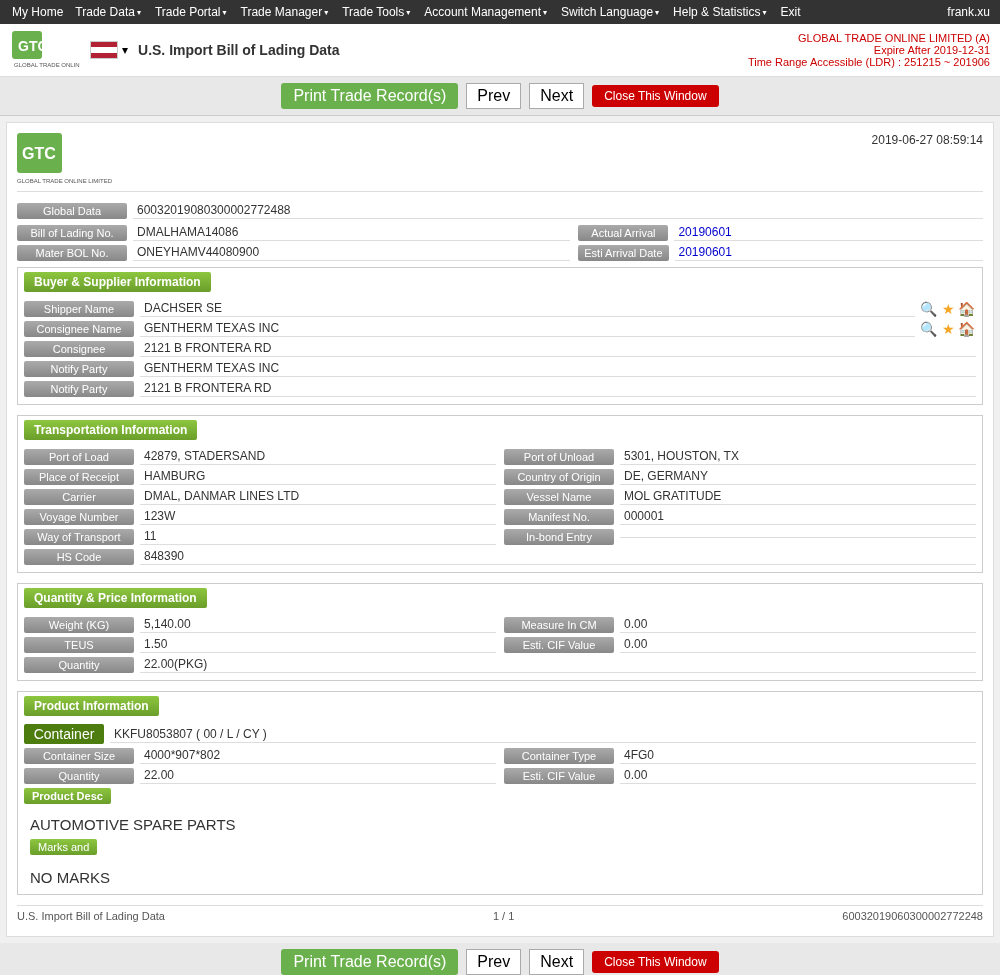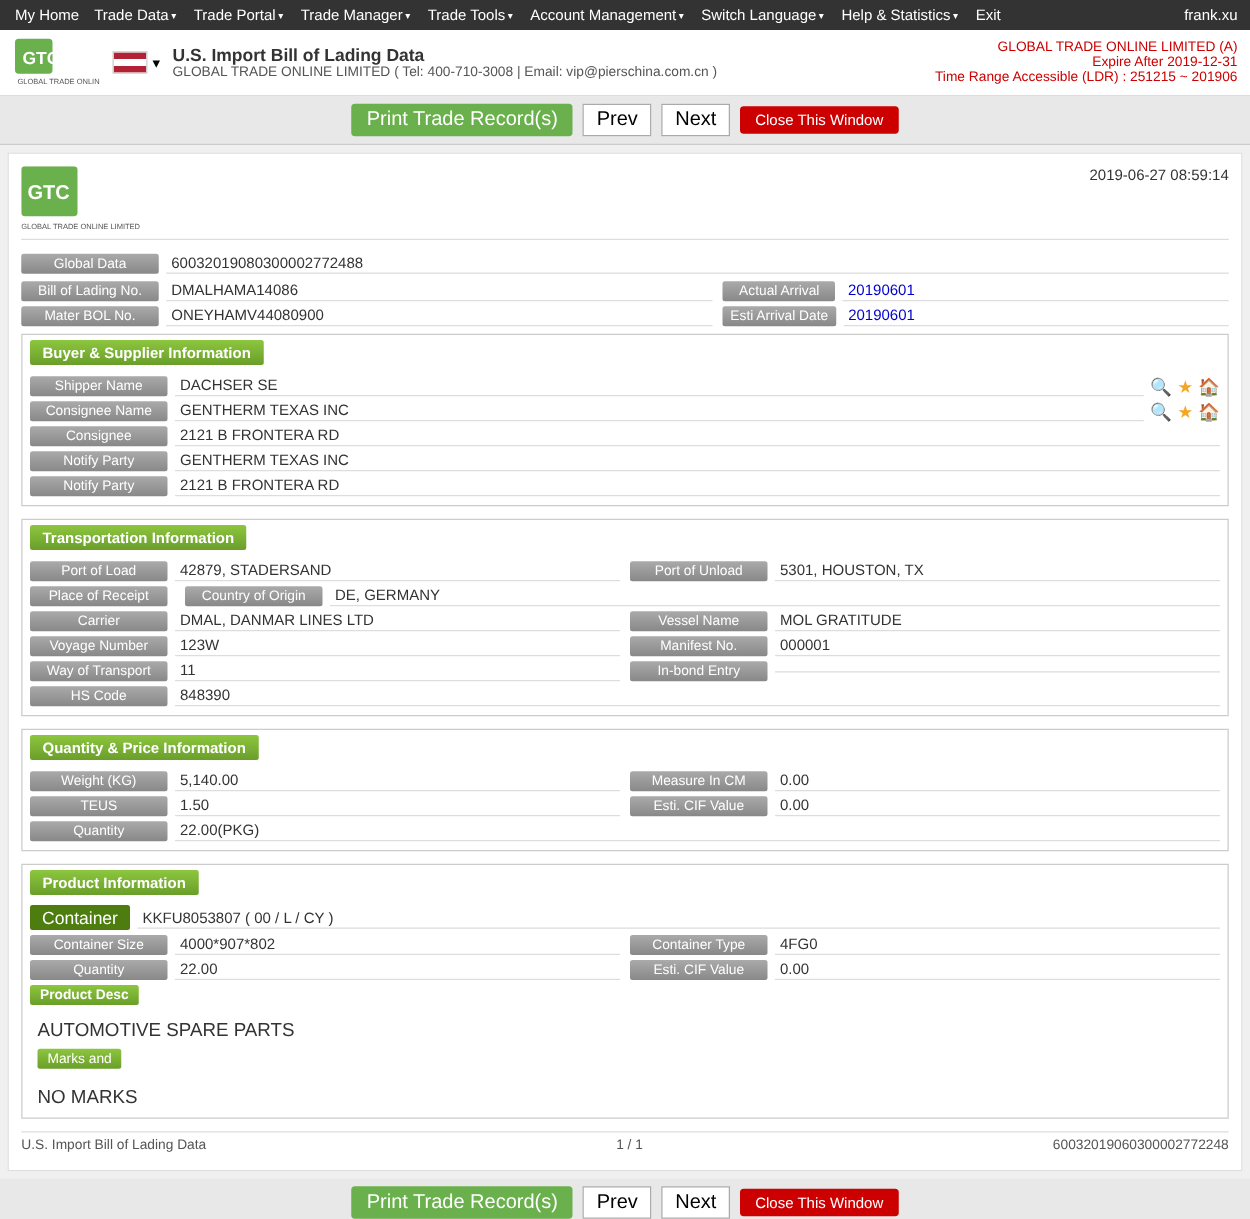--- a/index.html
+++ b/index.html
@@ -96,23 +96,20 @@
         <text x="4" y="38" font-size="6" fill="#555" font-family="Arial">GLOBAL TRADE ONLINE</text>
       </svg>
     </div>
     <div class="flag-area">
       <div class="flag"></div>
       <span style="cursor:pointer;">▾</span>
     </div>
   </div>
   <div class="company-info">
     <div class="company-name">U.S. Import Bill of Lading Data</div>
-    <div class="company-sub">
-      <span>GLOBAL TRADE ONLINE LIMITED</span> ( <span>Tel: 400-710-3008 | Email: vip@pierschina.com.cn</span> )
-    </div>
   </div>
   <div class="account-info">
     <div>GLOBAL TRADE ONLINE LIMITED (A)</div>
     <div>Expire After 2019-12-31</div>
     <div>Time Range Accessible (LDR) : 251215 ~ 201906</div>
   </div>
 </div>
 
 <div class="action-bar">
   <button class="btn-print">Print Trade Record(s)</button>
@@ -205,20 +202,21 @@
 
       <div class="field-row">
         <div class="field-label">Port of Load</div>
         <div class="field-value" style="flex:1;">42879, STADERSAND</div>
         <div class="field-label" style="margin-left:8px;">Port of Unload</div>
         <div class="field-value" style="flex:1;">5301, HOUSTON, TX</div>
       </div>
 
       <div class="field-row">
         <div class="field-label">Place of Receipt</div>
+        <div class="field-value" style="flex:1;">HAMBURG</div>
         <div class="field-label" style="margin-left:8px;">Country of Origin</div>
         <div class="field-value" style="flex:1;">DE, GERMANY</div>
       </div>
 
       <div class="field-row">
         <div class="field-label">Carrier</div>
         <div class="field-value" style="flex:1;">DMAL, DANMAR LINES LTD</div>
         <div class="field-label" style="margin-left:8px;">Vessel Name</div>
         <div class="field-value" style="flex:1;">MOL GRATITUDE</div>
       </div>

